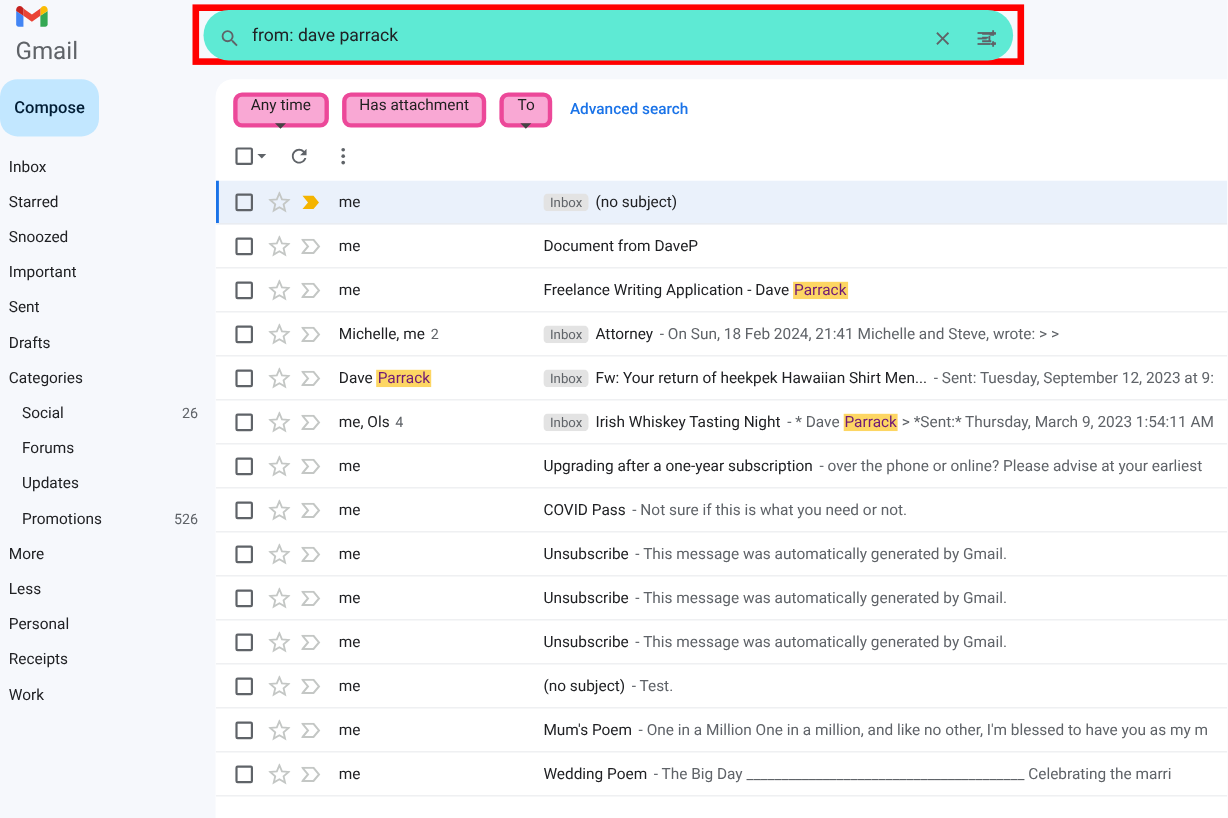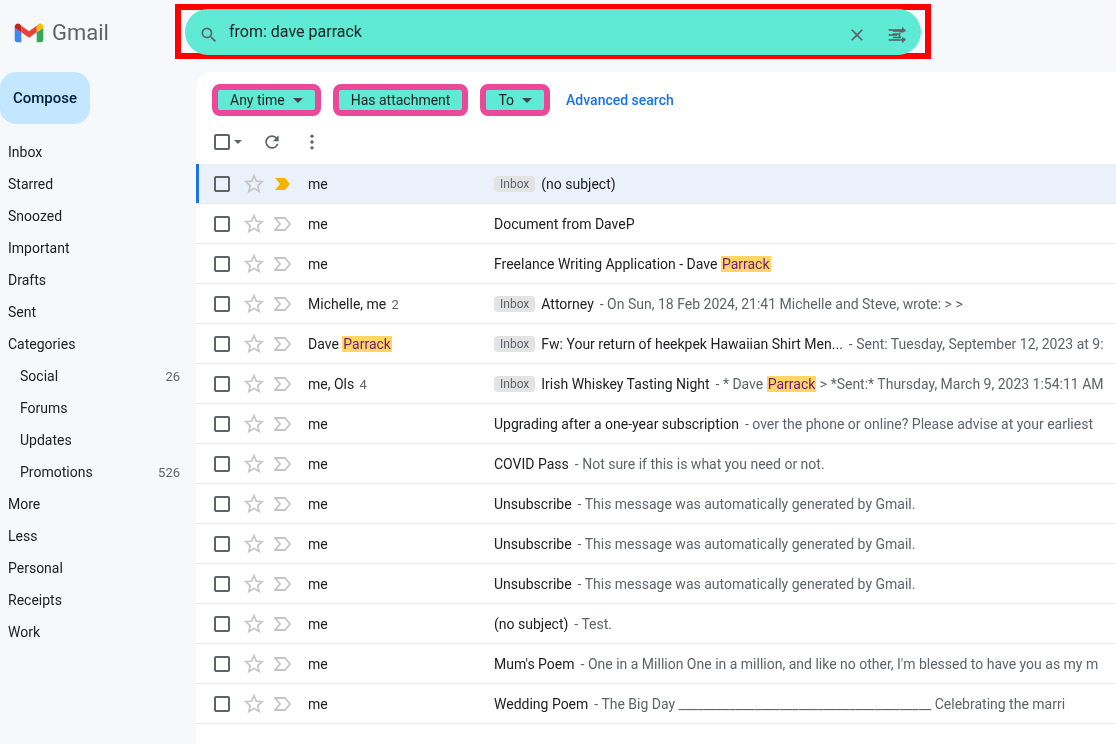--- a/index.html
+++ b/index.html
@@ -1,20 +1,20 @@
 <!DOCTYPE html>
 <html><head>
 <meta charset="utf-8">
 <style>
   * { box-sizing: border-box; margin: 0; padding: 0; font-family: 'Google Sans', Roboto, Arial, sans-serif; }
   body { background: #f6f8fc; width: 1116px; height: 744px; overflow: hidden; color: #202124; position: relative; }
 
   
   .header { position: absolute; top: 0; left: 0; right: 0; height: 64px; display: flex; align-items: center; padding: 8px 0 8px 14px; }
-  .logo-area { display: flex; align-items: flex-end; gap: 8px; width: 170px; }
+  .logo-area { display: flex; align-items: flex-start; gap: 8px; width: 170px; flex-direction: column; }
   .gmail-mark { width: 30px; height: 22px; }
   .gmail-text { font-size: 22px; color: #5f6368; font-weight: 400; }
   .search-wrap { flex: 0 0 auto; position: absolute; left: 175px; top: 4px; width: 756px; height: 55px; border: 6px solid #ff0000; display: flex; align-items: center; padding: 0 4px; }
   .search-bar { flex: 1; height: 46px; background: #5eead4; border-radius: 24px; display: flex; align-items: flex-end; padding: 0 4px; }
   .search-icon-btn { width: 40px; height: 40px; display: flex; align-items: center; justify-content: center; border-radius: 50%; }
   .search-input { flex: 1; border: none; background: transparent; font-size: 16px; color: #202124; outline: none; height: 100%; }
   .icon { width: 20px; height: 20px; display: inline-block; }
 
   
   .sidebar { position: absolute; top: 72px; left: 0; width: 196px; display: flex; flex-direction: column; }
@@ -25,21 +25,21 @@
   .nav-sub { padding-left: 20px; }
   .nav-bold .label { font-weight: 400; }
 
   .labels-header { margin-top: 24px; display: flex; align-items: center; justify-content: space-between; padding: 0 14px 0 0; font-size: 14px; color: #202124; height: 28px;}
   .add-label { width: 24px; height: 24px; display:flex; align-items:center; justify-content:center; }
 
   
   .main { position: absolute; top: 72px; left: 196px; right: 0; bottom: 0; background: #ffffff; border-radius: 16px 0 0 0; display: flex; flex-direction: column; overflow: hidden; }
 
   .filter-row { display: flex; align-items: center; gap: 12px; padding: 12px 16px 8px 16px; }
-  .chip { height: 32px; border: 6px solid #ec4899; border-radius: 8px; background: #5eead4; display: flex; align-items: center; gap: 8px; padding: 0 12px; font-size: 14px; color: #1f1f1f; cursor:pointer; }
+  .chip { height: 32px; border: 4px solid #ec4899; border-radius: 8px; background: #f9a8d4; display: flex; align-items: center; gap: 8px; padding: 0 12px; font-size: 14px; color: #1f1f1f; cursor:pointer;flex-direction:column; }
   .chip .tri { width: 0; height: 0; border-left: 5px solid transparent; border-right: 5px solid transparent; border-top: 5px solid #444; }
   .adv-link { color: #1a73e8; font-size: 14px; font-weight: 500; margin-left: 4px; cursor:pointer;}
 
   .toolbar { display: flex; align-items: center; gap: 20px; padding: 8px 18px 12px 18px; }
   .chk { width: 16px; height: 16px; border: 2px solid #5f6368; border-radius: 2px; display:inline-block;}
   .select-all { display:flex; align-items:center; gap:4px;}
   .tri-sm { width: 0; height: 0; border-left: 4px solid transparent; border-right: 4px solid transparent; border-top: 4px solid #5f6368; }
   .tool-icon { color: #5f6368; cursor:pointer;}
 
   .rows { flex:1; overflow-y: hidden; }
@@ -121,24 +121,24 @@
       <div class="nav-item">
         <span class="label">Starred</span>
       </div>
       <div class="nav-item">
         <span class="label">Snoozed</span>
       </div>
       <div class="nav-item">
         <span class="label">Important</span>
       </div>
       <div class="nav-item">
+        <span class="label">Sent</span>
+      </div>
+      <div class="nav-item">
         <span class="label">Drafts</span>
-      </div>
-      <div class="nav-item">
-        <span class="label">Sent</span>
       </div>
       <div class="nav-item">
         <span class="label">Categories</span>
       </div>
     </div>
   <div id="nav-cats">
       <div class="nav-item nav-sub nav-bold">
         <span class="label">Social</span>
         <span class="count">26</span>
       </div>

